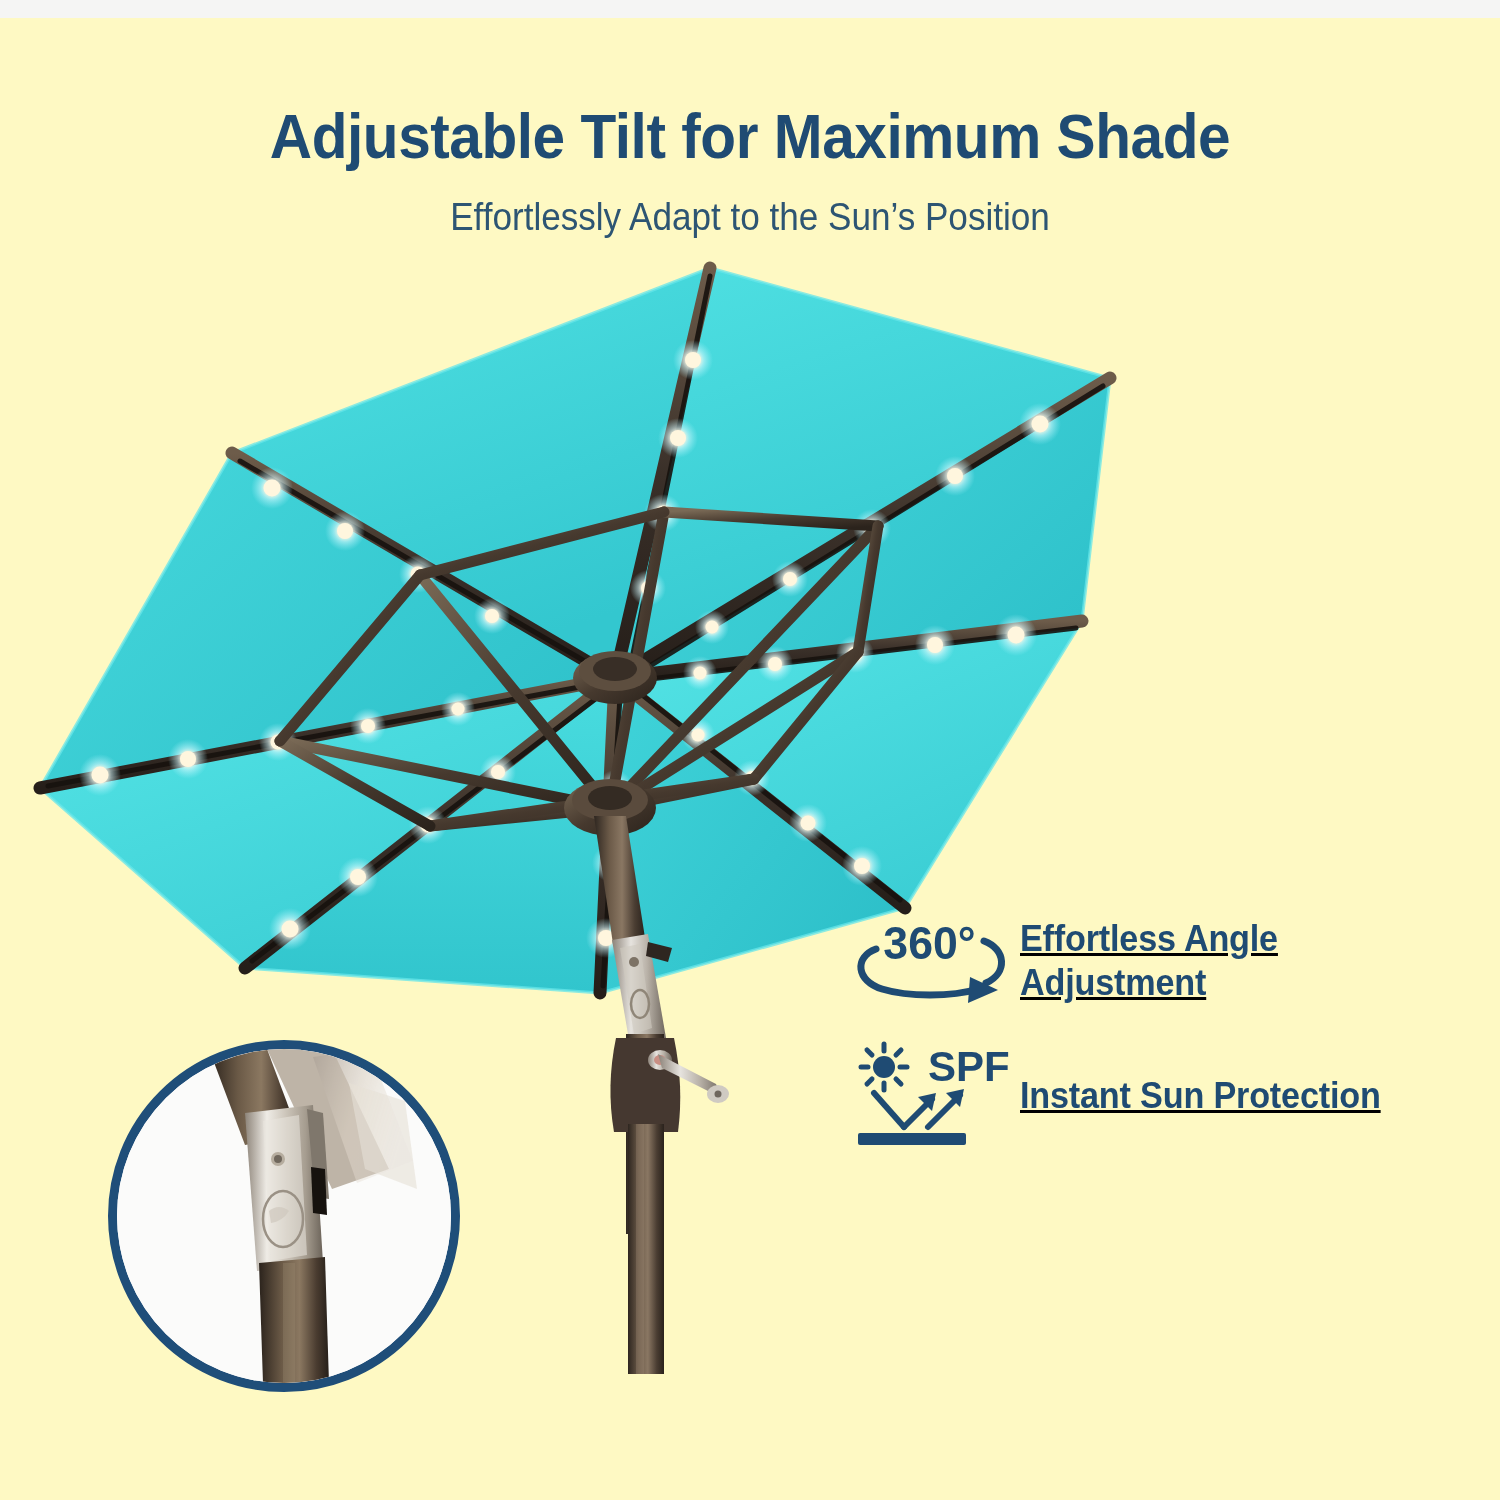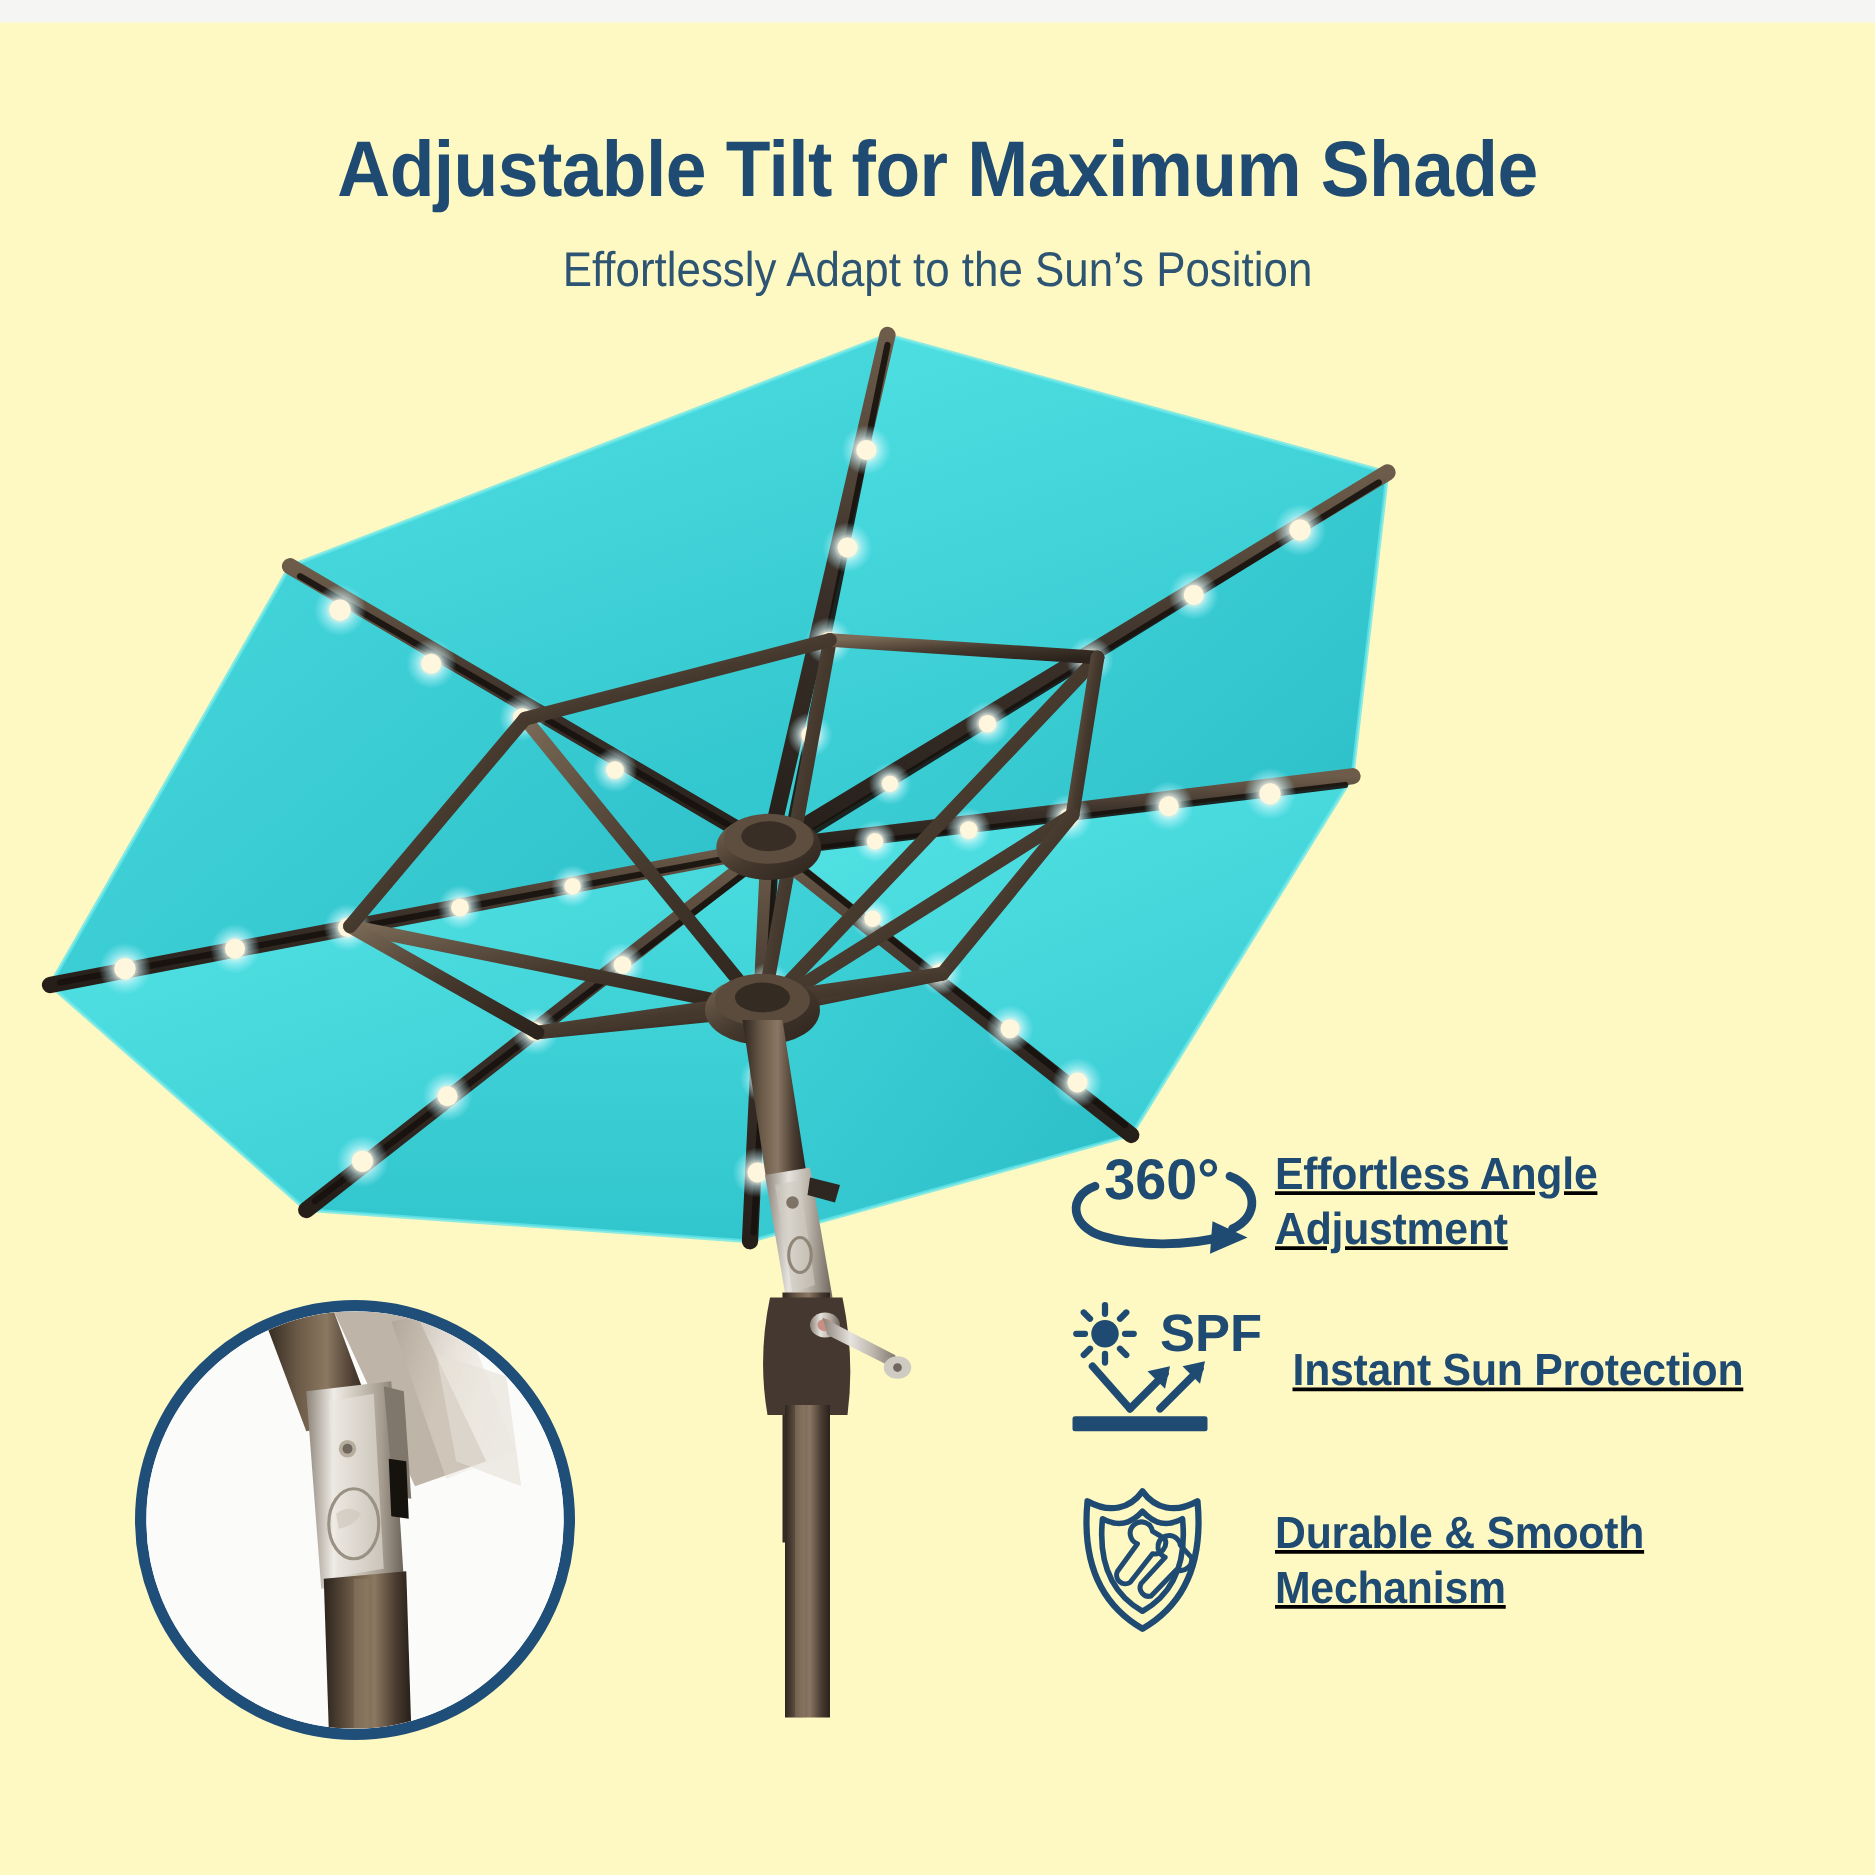--- a/index.html
+++ b/index.html
@@ -46,21 +46,21 @@
   
   #features { position: absolute; left: 845px; top: 893px; width: 640px; text-decoration: underline; }
   .feature { display: flex; align-items: center; margin-bottom: 40px; }
   .feature-icon { width: 175px; flex: 0 0 175px; display: flex; align-items: center; justify-content: center; }
   .feature-label {
     font-size: 36px; font-weight: 700; line-height: 1.22;
     color: #1f4b73; letter-spacing: -0.2px;
     transform: scaleX(0.95); transform-origin: left center;
   }
   .f1 { margin-bottom: 30px; }
-  .f2 { margin-bottom: 34px; gap: 14px; }
+  .f2 { margin-bottom: 34px; }
 </style>
 </head>
 <body>
 
 <div id="stage">
 
   <div class="title">Adjustable Tilt for Maximum Shade</div>
   <div class="subtitle">Effortlessly Adapt to the Sun’s Position</div>
 
   <div id="product">
@@ -481,40 +481,16 @@
           <path d="M98,52 L116,48 L112,66 Z" fill="#1f4b73"></path>
 
           <rect x="10" y="92" width="108" height="12" rx="2" fill="#1f4b73"></rect>
         </svg>
       </div>
       <div class="feature-label">
         <div>Instant Sun Protection</div>
       </div>
     </div>
 
-    <div class="feature f3">
-      <div class="feature-icon">
-        <svg width="170" height="125" viewBox="0 0 170 125" xmlns="http://www.w3.org/2000/svg">
-
-          <path d="M22,16 C40,26 56,22 66,8 C76,22 92,26 110,16
-                   C114,58 104,96 66,118 C28,96 18,58 22,16 Z" fill="none" stroke="#1f4b73" stroke-width="5" stroke-linejoin="round"></path>
-
-          <path d="M34,30 C47,37 57,34 66,24 C75,34 85,37 98,30
-                   C101,60 94,88 66,104 C38,88 31,60 34,30 Z" fill="none" stroke="#1f4b73" stroke-width="4.5" stroke-linejoin="round"></path>
-
-          <g stroke="#1f4b73" stroke-width="4" fill="none" stroke-linejoin="round">
-            <path d="M74,40 a9,9 0 1,0 -12,10 L46,72 a7,7 0 0,0 10,9 L74,58 a9,9 0 0,0 10,-12 Z"></path>
-          </g>
-
-          <g stroke="#1f4b73" stroke-width="4" fill="none" stroke-linejoin="round">
-            <path d="M94,50 a9,9 0 1,0 -11,11 L66,84 a7,7 0 0,0 9,9 L93,70 a9,9 0 0,0 11,-11 Z" transform="rotate(6 85 72)"></path>
-          </g>
-        </svg>
-      </div>
-      <div class="feature-label">
-        <div>Durable &amp; Smooth</div>
-        <div>Mechanism</div>
-      </div>
-    </div>
 
   </div>
 
 </div>
 
 </body></html>

